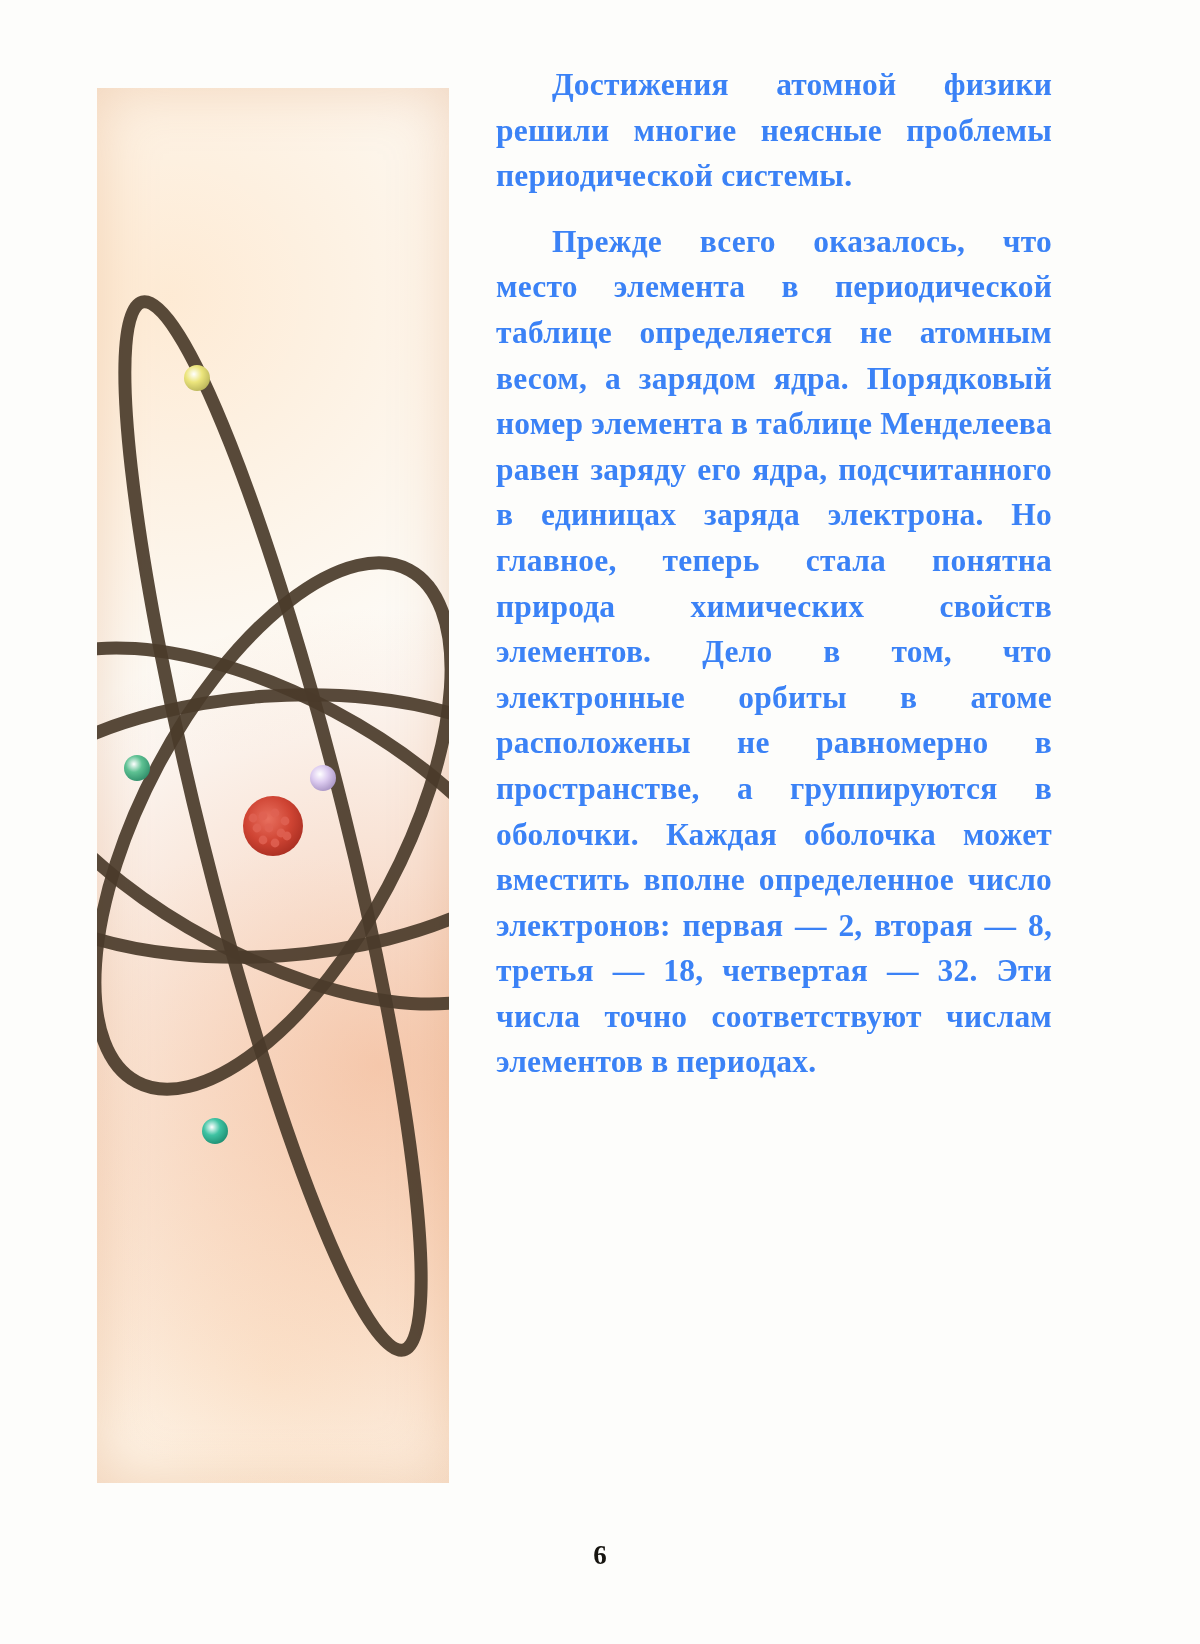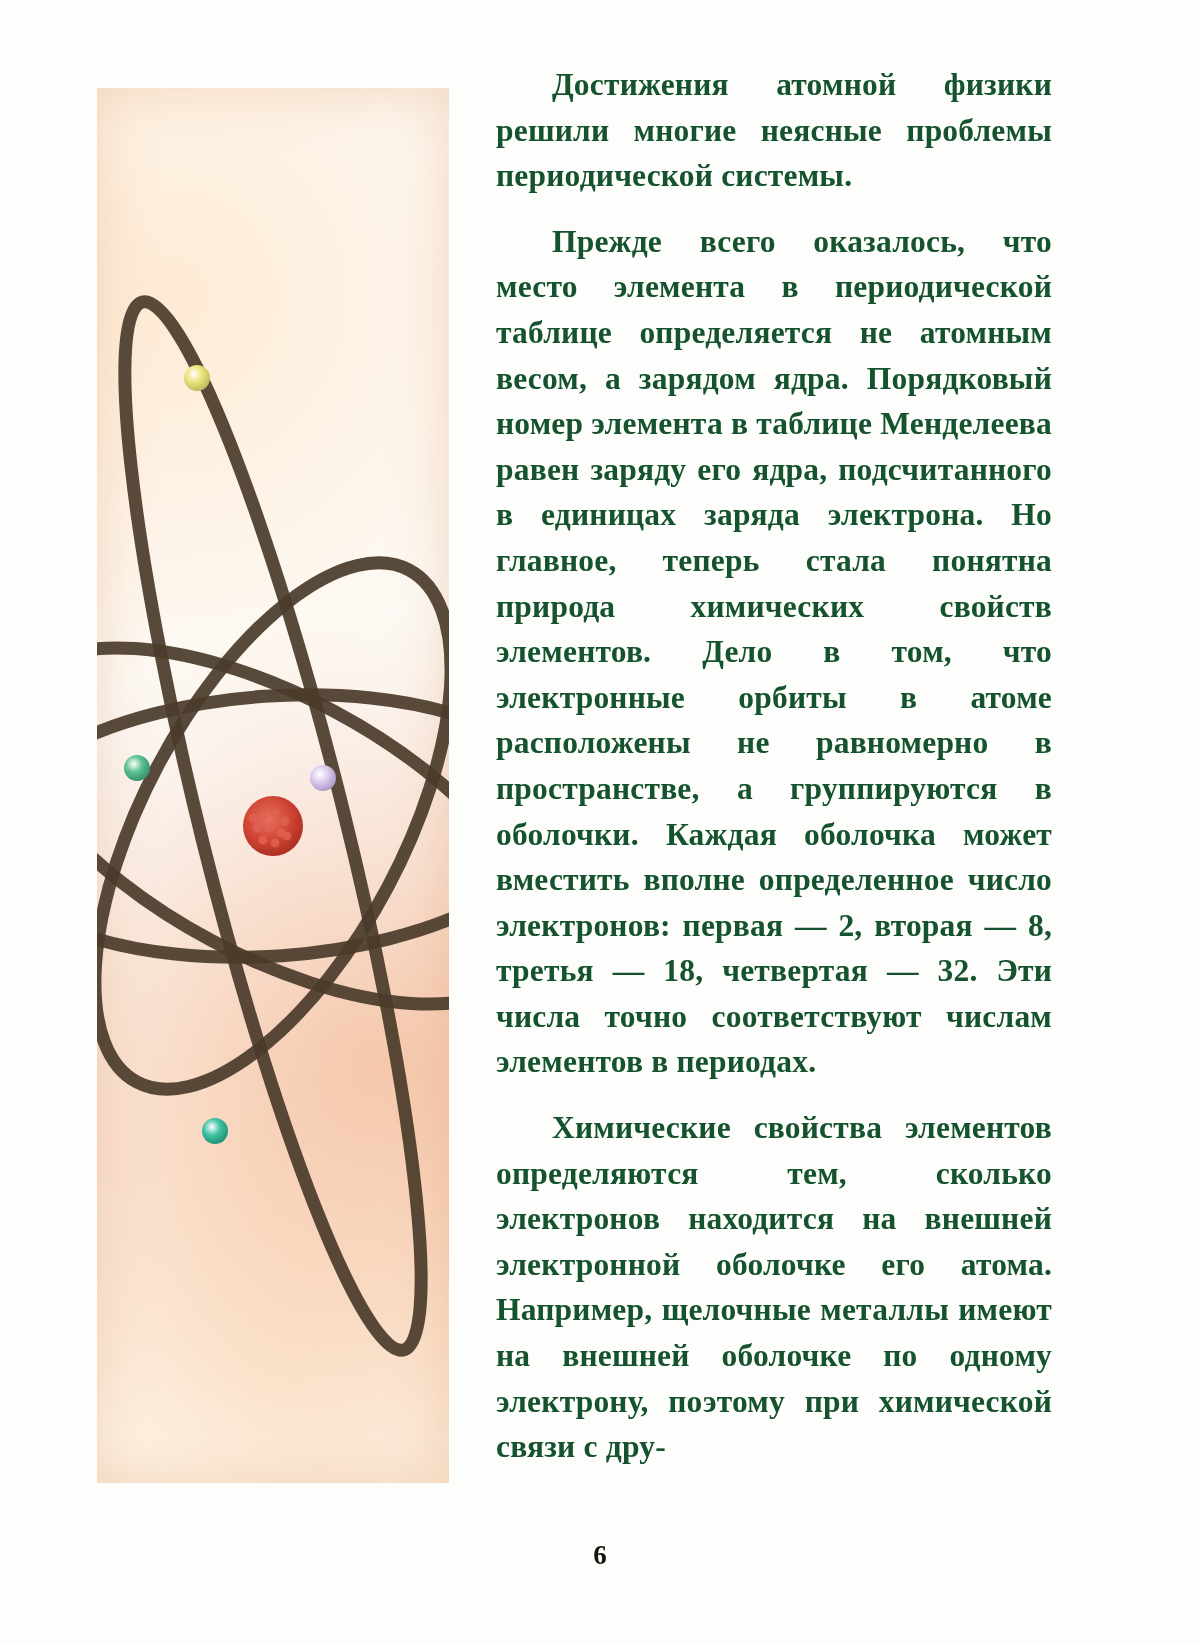--- a/index.html
+++ b/index.html
@@ -51,21 +51,21 @@
     position: absolute;
     left: 496px;
     top: 62px;
     width: 556px;
   }
   .para {
     margin: 0 0 0 0;
     font-family: "Liberation Serif", serif;
     font-size: 31.5px;
     line-height: 45.6px;
-    color: #14532d;
+    color: #3b82f6;
     text-align: justify;
     text-indent: 56px;
     letter-spacing: 0.2px;
     font-weight: 600;
     -webkit-font-smoothing: antialiased;
   }
   .para + .para {
     margin-top: 20px;
   }
   .page-number {
@@ -144,19 +144,18 @@
       <circle cx="100" cy="290" r="13" fill="url(#e1)"></circle>
       <circle cx="40" cy="680" r="13" fill="url(#e2)"></circle>
       <circle cx="226" cy="690" r="13" fill="url(#e3)"></circle>
       <circle cx="118" cy="1043" r="13" fill="url(#e4)"></circle>
     </svg>
   </div>
 
   <div class="text-column">
     <p class="para">Достижения атомной физики решили многие неясные проблемы периодической системы.</p>
     <p class="para">Прежде всего оказалось, что место элемента в периодической таблице определяется не атомным весом, а зарядом ядра. Порядковый номер элемента в таблице Менделеева равен заряду его ядра, подсчитанного в единицах заряда электрона. Но главное, теперь стала понятна природа химических свойств элементов. Дело в том, что электронные орбиты в атоме расположены не равномерно в пространстве, а группируются в оболочки. Каждая оболочка может вместить вполне определенное число электронов: первая — 2, вторая — 8, третья — 18, четвертая — 32. Эти числа точно соответствуют числам элементов в периодах.</p>
-    <p class="para">Химические свойства элементов определяются тем, сколько электронов находится на внешней электронной оболочке его атома. Например, щелочные металлы имеют на внешней оболочке по одному электрону, поэтому при химической связи с дру-</p>
   </div>
 
   <div class="page-number">
     <span>6</span>
   </div>
 </div>
 
 </body></html>

